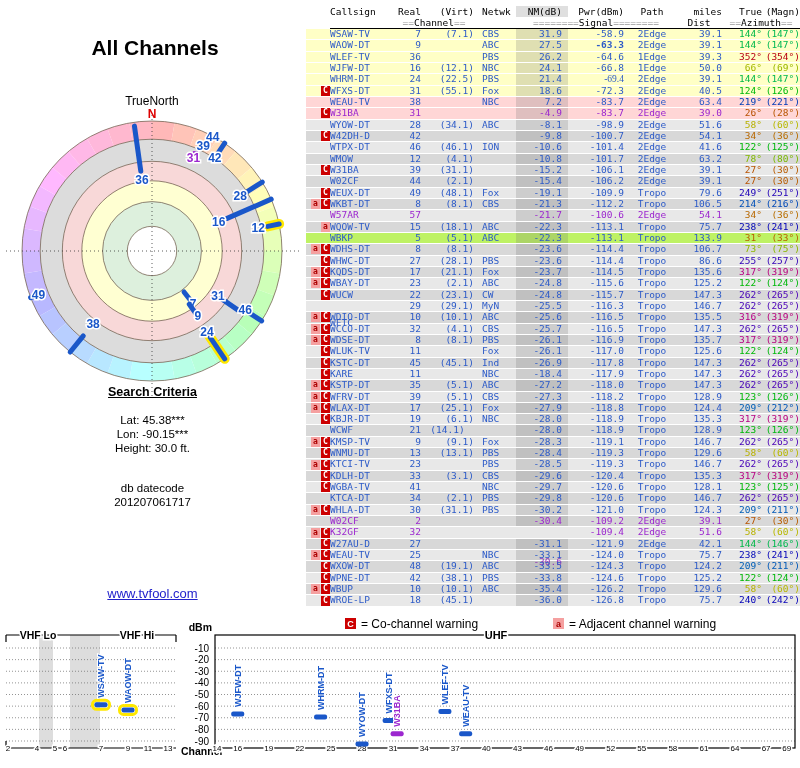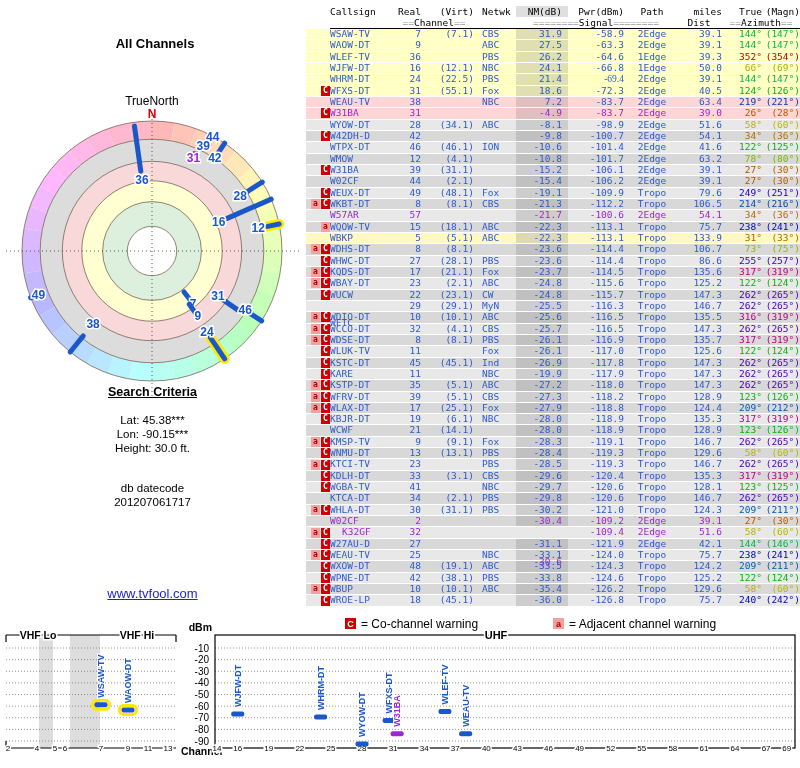--- a/index.html
+++ b/index.html
@@ -1,20 +1,20 @@
 <!DOCTYPE html>
 <html><head>
 <meta charset="utf-8">
 <style>
   html,body{margin:0;padding:0;background:#fff;}
   #page{position:relative;width:800px;height:768px;background:#fff;overflow:hidden;
         font-family:"Liberation Sans",sans-serif;}
   
   #radar-title{position:absolute;left:0;top:36px;width:310px;text-align:center;
-        font-size:13px;font-weight:bold;color:#000;}
+        font-size:21px;font-weight:bold;color:#000;}
   #radar-svg{position:absolute;left:0;top:55px;}
   #search-panel{position:absolute;left:40px;top:385px;width:225px;text-align:center;
         font-size:11.5px;color:#000;}
   #search-heading{font-weight:bold;text-decoration:underline;font-size:12.5px;margin-bottom:14px;}
   .crit-line{line-height:14px;}
   #datecode-block{margin-top:26px;line-height:14px;}
   #site-link{position:absolute;left:40px;top:586px;width:225px;text-align:center;
         font-size:13px;}
   #site-link a{color:#2222cc;}
   
@@ -180,21 +180,21 @@
           <div class="c c-true" style="color: rgb(0, 184, 73);">144°</div>
           <div class="c c-magn" style="color: rgb(0, 184, 83);">(147°)</div>
         </div>
         <div class="trow" style="background: rgb(255, 255, 198);">
           <div class="c c-badge"></div>
           <div class="c c-cs" style="color: rgb(45, 91, 200);">WAOW-DT</div>
           <div class="c c-real" style="color: rgb(45, 91, 200);">9</div>
           <div class="c c-virt" style="color: rgb(45, 91, 200);"></div>
           <div class="c c-net" style="color: rgb(45, 91, 200);">ABC</div>
           <div class="c c-nm" style="color: rgb(45, 91, 200);">27.5</div>
-          <div class="c c-pwr" style="color: rgb(45, 91, 200);">-63.3</div>
+          <div class="c c-pwr" style="color: rgb(45, 91, 200); font-weight: bold;">-63.3</div>
           <div class="c c-path" style="color: rgb(45, 91, 200);">2Edge</div>
           <div class="c c-mi" style="color: rgb(45, 91, 200);">39.1</div>
           <div class="c c-true" style="color: rgb(0, 184, 73);">144°</div>
           <div class="c c-magn" style="color: rgb(0, 184, 83);">(147°)</div>
         </div>
         <div class="trow" style="background: rgb(255, 255, 198);">
           <div class="c c-badge"></div>
           <div class="c c-cs" style="color: rgb(45, 91, 200);">WLEF-TV</div>
           <div class="c c-real" style="color: rgb(45, 91, 200);">36</div>
           <div class="c c-virt" style="color: rgb(45, 91, 200);"></div>
@@ -394,21 +394,21 @@
           <div class="c c-real" style="color: rgb(45, 91, 200);">15</div>
           <div class="c c-virt" style="color: rgb(45, 91, 200);">(18.1)</div>
           <div class="c c-net" style="color: rgb(45, 91, 200);">ABC</div>
           <div class="c c-nm" style="color: rgb(45, 91, 200);">-22.3</div>
           <div class="c c-pwr" style="color: rgb(45, 91, 200);">-113.1</div>
           <div class="c c-path" style="color: rgb(45, 91, 200);">Tropo</div>
           <div class="c c-mi" style="color: rgb(45, 91, 200);">75.7</div>
           <div class="c c-true" style="color: rgb(0, 6, 184);">238°</div>
           <div class="c c-magn" style="color: rgb(3, 0, 184);">(241°)</div>
         </div>
-        <div class="trow" style="background: #fef9c3;">
+        <div class="trow" style="background: #bef264;">
           <div class="c c-badge"></div>
           <div class="c c-cs" style="color: rgb(45, 91, 200);">WBKP</div>
           <div class="c c-real" style="color: rgb(45, 91, 200);">5</div>
           <div class="c c-virt" style="color: rgb(45, 91, 200);">(5.1)</div>
           <div class="c c-net" style="color: rgb(45, 91, 200);">ABC</div>
           <div class="c c-nm" style="color: rgb(45, 91, 200);">-22.3</div>
           <div class="c c-pwr" style="color: rgb(45, 91, 200);">-113.1</div>
           <div class="c c-path" style="color: rgb(45, 91, 200);">Tropo</div>
           <div class="c c-mi" style="color: rgb(45, 91, 200);">133.9</div>
           <div class="c c-true" style="color: rgb(184, 95, 0);">31°</div>
@@ -556,21 +556,21 @@
           <div class="c c-mi" style="color: rgb(45, 91, 200);">147.3</div>
           <div class="c c-true" style="color: rgb(67, 0, 184);">262°</div>
           <div class="c c-magn" style="color: rgb(76, 0, 184);">(265°)</div>
         </div>
         <div class="trow" style="background: rgb(232, 232, 232);">
           <div class="c c-badge"><span class="badge-C">C</span></div>
           <div class="c c-cs" style="color: rgb(45, 91, 200);">KARE</div>
           <div class="c c-real" style="color: rgb(45, 91, 200);">11</div>
           <div class="c c-virt" style="color: rgb(45, 91, 200);"></div>
           <div class="c c-net" style="color: rgb(45, 91, 200);">NBC</div>
-          <div class="c c-nm" style="color: rgb(45, 91, 200);">-19.9</div>
+          <div class="c c-nm" style="color: rgb(45, 91, 200);">-18.4</div>
           <div class="c c-pwr" style="color: rgb(45, 91, 200);">-117.9</div>
           <div class="c c-path" style="color: rgb(45, 91, 200);">Tropo</div>
           <div class="c c-mi" style="color: rgb(45, 91, 200);">147.3</div>
           <div class="c c-true" style="color: rgb(67, 0, 184);">262°</div>
           <div class="c c-magn" style="color: rgb(76, 0, 184);">(265°)</div>
         </div>
         <div class="trow" style="background: rgb(216, 216, 216);">
           <div class="c c-badge"><span class="badge-a">a</span><span class="badge-C">C</span></div>
           <div class="c c-cs" style="color: rgb(45, 91, 200);">KSTP-DT</div>
           <div class="c c-real" style="color: rgb(45, 91, 200);">35</div>
@@ -619,21 +619,21 @@
           <div class="c c-pwr" style="color: rgb(45, 91, 200);">-118.9</div>
           <div class="c c-path" style="color: rgb(45, 91, 200);">Tropo</div>
           <div class="c c-mi" style="color: rgb(45, 91, 200);">135.3</div>
           <div class="c c-true" style="color: rgb(184, 0, 132);">317°</div>
           <div class="c c-magn" style="color: rgb(184, 0, 125);">(319°)</div>
         </div>
         <div class="trow" style="background: rgb(216, 216, 216);">
           <div class="c c-badge"></div>
           <div class="c c-cs" style="color: rgb(45, 91, 200);">WCWF</div>
           <div class="c c-real" style="color: rgb(45, 91, 200);">21</div>
-          <div class="c c-virt" style="color: rgb(45, 91, 200);">(14.1)</div>
+          <div class="c c-virt" style="color: rgb(45, 91, 200); text-align: center;">(14.1)</div>
           <div class="c c-net" style="color: rgb(45, 91, 200);"></div>
           <div class="c c-nm" style="color: rgb(45, 91, 200);">-28.0</div>
           <div class="c c-pwr" style="color: rgb(45, 91, 200);">-118.9</div>
           <div class="c c-path" style="color: rgb(45, 91, 200);">Tropo</div>
           <div class="c c-mi" style="color: rgb(45, 91, 200);">128.9</div>
           <div class="c c-true" style="color: rgb(0, 184, 9);">123°</div>
           <div class="c c-magn" style="color: rgb(0, 184, 18);">(126°)</div>
         </div>
         <div class="trow" style="background: rgb(232, 232, 232);">
           <div class="c c-badge"><span class="badge-a">a</span><span class="badge-C">C</span></div>
@@ -734,21 +734,21 @@
           <div class="c c-net" style="color: rgb(156, 39, 207);"></div>
           <div class="c c-nm" style="color: rgb(156, 39, 207);">-30.4</div>
           <div class="c c-pwr" style="color: rgb(156, 39, 207);">-109.2</div>
           <div class="c c-path" style="color: rgb(156, 39, 207);">2Edge</div>
           <div class="c c-mi" style="color: rgb(156, 39, 207);">39.1</div>
           <div class="c c-true" style="color: rgb(184, 83, 0);">27°</div>
           <div class="c c-magn" style="color: rgb(184, 92, 0);">(30°)</div>
         </div>
         <div class="trow" style="background: rgb(232, 232, 232);">
           <div class="c c-badge"><span class="badge-a">a</span><span class="badge-C">C</span></div>
-          <div class="c c-cs" style="color: rgb(156, 39, 207); padding-left: 12px;">K32GF</div>
+          <div class="c c-cs" style="color: rgb(156, 39, 207);">K32GF</div>
           <div class="c c-real" style="color: rgb(156, 39, 207);">32</div>
           <div class="c c-virt" style="color: rgb(156, 39, 207);"></div>
           <div class="c c-net" style="color: rgb(156, 39, 207);"></div>
           <div class="c c-nm" style="color: rgb(156, 39, 207); margin-top: 30px;">-30.6</div>
           <div class="c c-pwr" style="color: rgb(156, 39, 207);">-109.4</div>
           <div class="c c-path" style="color: rgb(156, 39, 207);">2Edge</div>
           <div class="c c-mi" style="color: rgb(156, 39, 207);">51.6</div>
           <div class="c c-true" style="color: rgb(184, 177, 0);">58°</div>
           <div class="c c-magn" style="color: rgb(184, 184, 0);">(60°)</div>
         </div>

